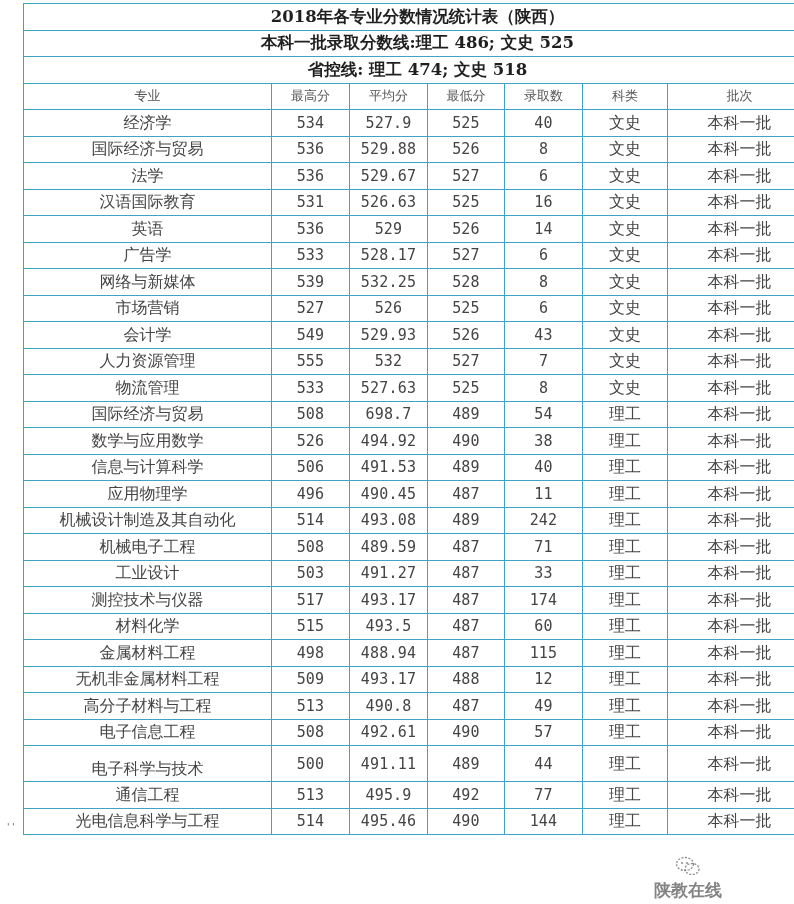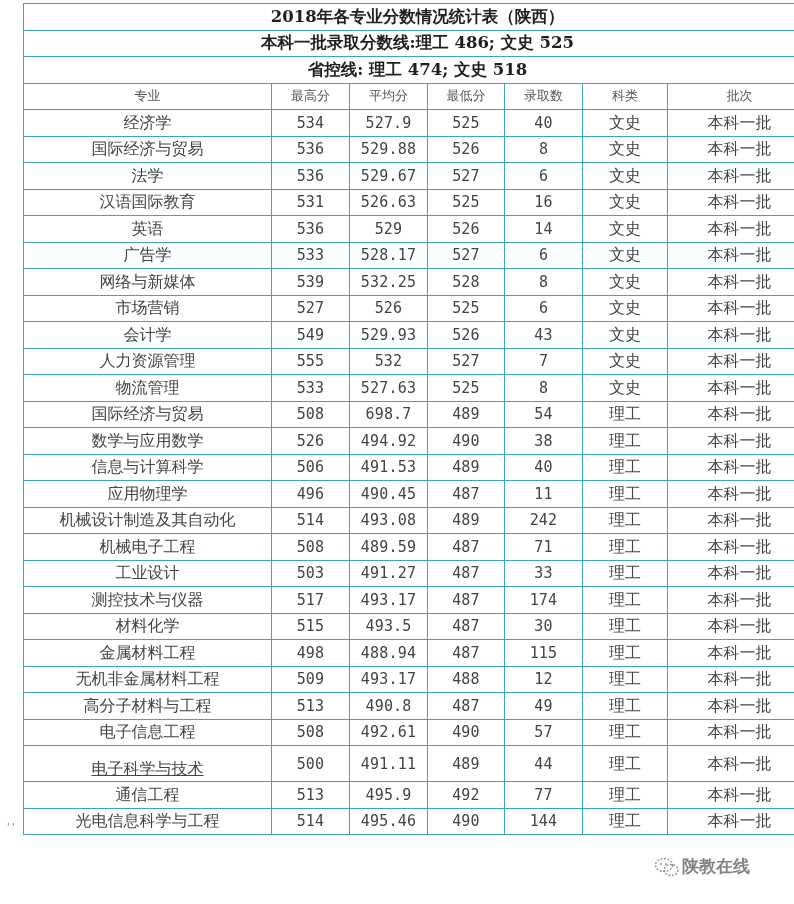--- a/index.html
+++ b/index.html
@@ -30,32 +30,33 @@
     }
     table.grid tr.title td {
       font-weight: bold;
       font-size: 16.5px;
       color: #1f1f1f;
       height: 25.5px;
     }
     table.grid tr.head td { color: #555; font-size: 13px; }
     table.grid td.num { font-family: "DejaVu Sans Mono", "Liberation Mono", monospace; font-size: 15px; letter-spacing: 0.2px; }
     table.grid tr.tall td { height: 33px; }
-    table.grid tr.tall td.major { vertical-align: bottom; padding-bottom: 2px; text-decoration: underline; }
+    table.grid tr.tall td.major { vertical-align: bottom; padding-bottom: 2px; }
     .stray {
       position: absolute; left: 4px; top: 819px;
       font-size: 9px; color: #666; font-family: "DejaVu Sans", sans-serif;
     }
     .watermark {
       position: absolute; left: 654px; top: 855px;
       display: flex; align-items: center; gap: 2px;
       color: rgba(90,90,90,0.75);
       font-family: "DejaVu Sans", sans-serif;
       font-size: 17px; font-weight: bold;
       pointer-events: none;
+      flex-direction: column;
     }
     .watermark svg { display: block; }
   </style>
 </head>
 <body>
 
 <div class="sheet">
   <table class="grid">
     <colgroup>
       <col style="width:248px">
@@ -254,21 +255,21 @@
           <td class="num">487</td>
           <td class="num">174</td>
           <td>理工</td>
           <td>本科一批</td>
         </tr>
         <tr>
           <td class="major">材料化学</td>
           <td class="num">515</td>
           <td class="num">493.5</td>
           <td class="num">487</td>
-          <td class="num">30</td>
+          <td class="num">60</td>
           <td>理工</td>
           <td>本科一批</td>
         </tr>
         <tr>
           <td class="major">金属材料工程</td>
           <td class="num">498</td>
           <td class="num">488.94</td>
           <td class="num">487</td>
           <td class="num">115</td>
           <td>理工</td>

